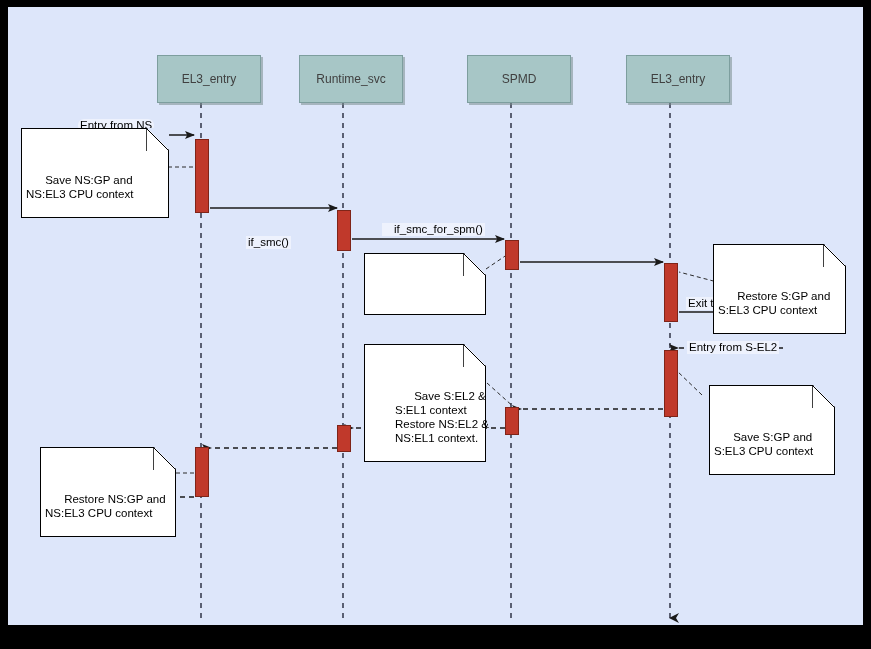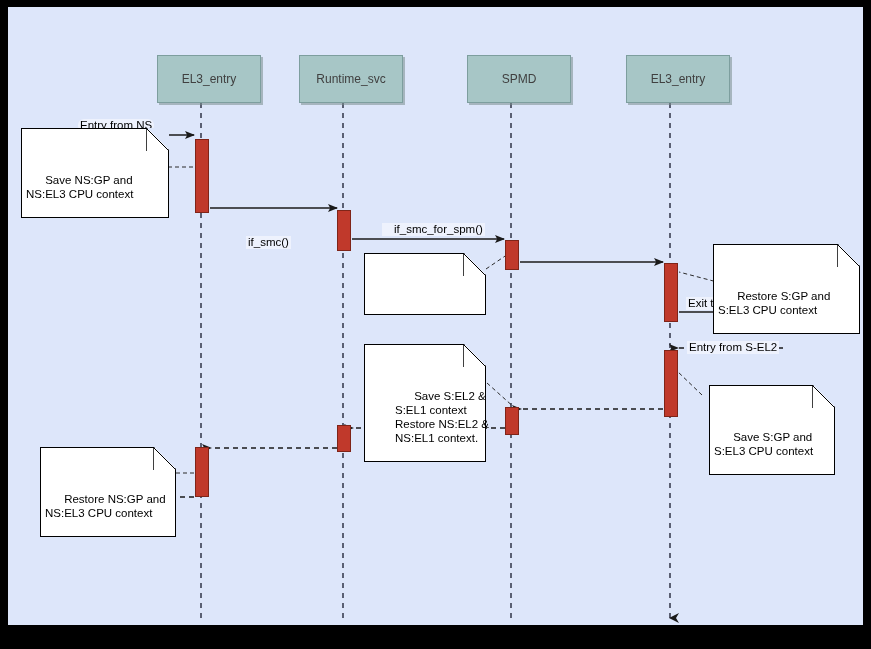--- a/index.html
+++ b/index.html
@@ -217,21 +217,21 @@
 NS:EL3 CPU context</span>
     </div>
 
     <div class="note" style="left:356px; top:246px; width:122px;">
       <span class="fold"></span>
       <svg class="fold-line" viewBox="0 0 23 23">
         <path d="M0,0 L23,23 M0,0 L0,23 Z" fill="none" stroke="#000000" stroke-width="1"></path>
       </svg>
     </div>
 
-    <div class="note" style="left:705px; top:237px; width:147px;">
+    <div class="note" style="left:705px; top:237px; width:133px;">
       <span class="fold"></span>
       <svg class="fold-line" viewBox="0 0 23 23">
         <path d="M0,0 L23,23 M0,0 L0,23 Z" fill="none" stroke="#000000" stroke-width="1"></path>
       </svg>
       <span class="note-text">Restore S:GP and
 S:EL3 CPU context</span>
     </div>
 
     <div class="note" style="left:686px; top:378px; width:126px;margin-left:15px;">
       <span class="fold"></span>

